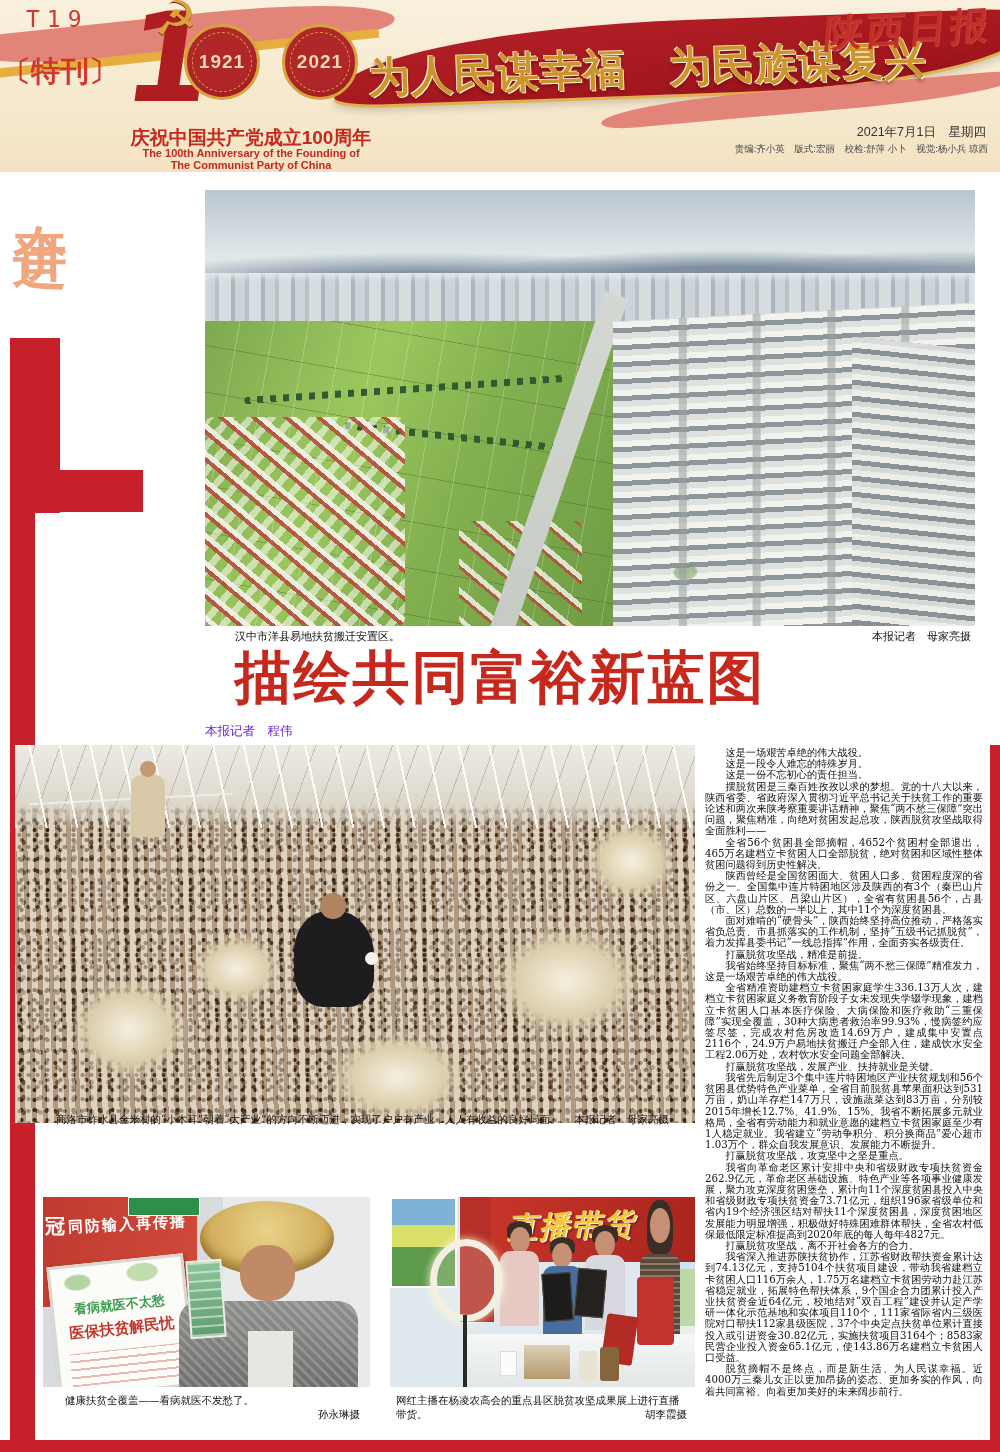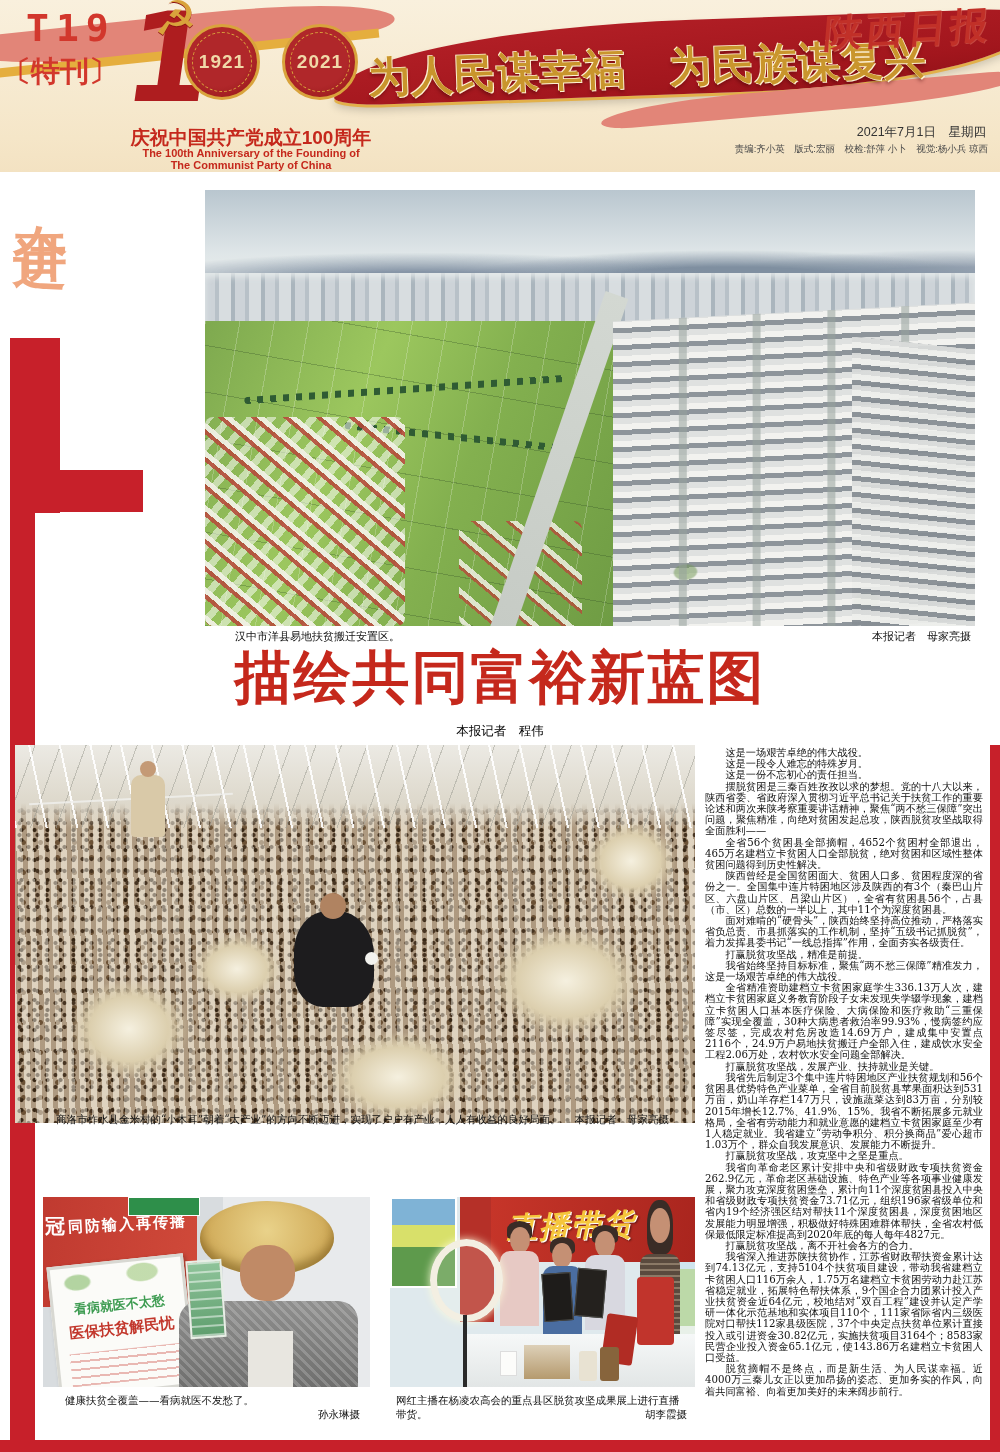--- a/index.html
+++ b/index.html
@@ -15,22 +15,22 @@
   .ribbon-left-gold{position:absolute;left:-30px;top:50px;width:410px;height:9px;background:#e5ae3e;transform:rotate(-6deg);}
   .ribbon-main{position:absolute;left:333px;top:20px;width:700px;height:74px;
           background:linear-gradient(175deg,#b62128 0%,#a2161d 70%,#8e1016 100%);
           border-radius:55% 8% 45% 8%/95% 14% 85% 12%;transform:rotate(-2deg);
           box-shadow:0 3px 0 #e2b04a,0 6px 8px rgba(0,0,0,.18);}
   .ribbon-under{position:absolute;left:600px;top:88px;width:420px;height:24px;background:#e28578;
           border-radius:50% 10% 60% 10%/100% 40% 100% 40%;transform:rotate(-5deg);}
   .slogan{position:absolute;left:368px;top:40px;width:580px;z-index:5;font-weight:bold;font-size:42px;
           letter-spacing:1px;color:#c9952c;transform:rotate(-2deg);white-space:nowrap;
           text-shadow:1px 1px 0 #fdf0d2,-1px -1px 0 #fdf0d2,0 3px 4px rgba(60,0,0,.45);}
-  .edition-num{position:absolute;left:26px;top:6px;font-family:"DejaVu Sans Mono",monospace;font-weight:700;
-          font-size:38px;letter-spacing:7px;color:#d2372c;z-index:6;}
+  .edition-num{position:absolute;left:26px;top:6px;font-family:"DejaVu Sans Mono",monospace;font-weight:400;
+          font-size:23px;letter-spacing:7px;color:#d2372c;z-index:6;}
   .edition-tag{position:absolute;left:2px;top:52px;font-size:29px;font-weight:bold;color:#d2372c;z-index:6;font-family:Liberation Serif, serif;}
   .masthead{position:absolute;right:8px;top:4px;z-index:6;font-family:"DejaVu Serif",serif;font-weight:bold;
           font-size:38px;color:#c13028;letter-spacing:4px;transform:rotate(-3deg) skewX(-8deg);
           text-shadow:1px 1px 0 rgba(230,120,100,.5);}
   .dateline{position:absolute;right:14px;top:124px;font-size:12.5px;color:#333;z-index:6;}
   .credits{position:absolute;right:12px;top:143px;font-size:9.5px;color:#4a4a4a;z-index:6;}
 
   .logo100{position:absolute;left:126px;top:0;width:260px;height:126px;z-index:4;}
   .logo-one{position:absolute;left:0;top:-14px;font-size:124px;font-weight:900;color:#ae1d1f;
           transform:skewX(-8deg);font-family:"DejaVu Sans",sans-serif;}
@@ -59,22 +59,22 @@
   .bar-v-narrow{position:absolute;left:10px;top:512px;width:25px;height:940px;}
   .bar-bottom{position:absolute;left:0;top:1440px;width:1000px;height:12px;}
   .bar-right{position:absolute;left:990px;top:745px;width:10px;height:707px;}
 
   
   .cap{font-family:"DejaVu Serif",serif;font-size:11px;color:#111;}
   .cap-row{display:flex;justify-content:space-between;}
   .p1cap{left:205px;top:629px;width:770px;padding:0 4px 0 30px;box-sizing:border-box;}
   .headline{position:absolute;left:205px;top:640px;width:590px;text-align:center;font-weight:900;
           font-size:57px;letter-spacing:2px;color:#c5281c;}
-  .byline{position:absolute;left:205px;top:723px;width:590px;text-align:center;
-          font-family:"DejaVu Serif",serif;font-size:12.5px;color:#000000;}
+  .byline{position:absolute;left:205px;top:723px;width:590px;
+          font-family:"DejaVu Serif",serif;font-size:12.5px;color:#6d28d9;}
   .p2cap{left:15px;top:1113px;width:680px;padding:0 26px 0 41px;box-sizing:border-box;font-size:10.5px;text-align:right;}
   .p3cap{left:43px;top:1393px;width:327px;padding:0 10px 0 22px;box-sizing:border-box;font-size:10.5px;line-height:14px;}
   .p4cap{left:390px;top:1393px;width:305px;padding:0 8px 0 6px;box-sizing:border-box;font-size:10.5px;line-height:14px;}
   .cap-credit-right{text-align:right;}
   .p4credit{text-align:right;margin-top:-14px;}
 
   .article-col{position:absolute;left:705px;top:747px;width:278px;height:692px;
           font-family:"DejaVu Serif",serif;font-size:10.2px;line-height:11.2px;text-align:justify;color:#101010;}
   .article-col p{margin:0;text-indent:2em;}
   .article-col p.b{font-weight:normal;}

